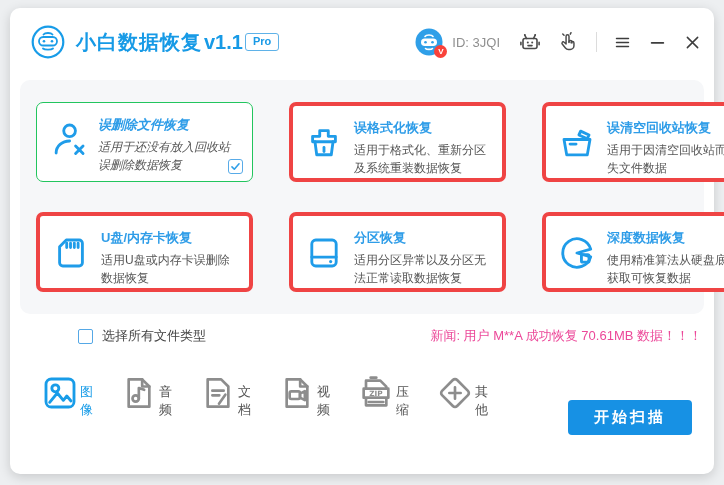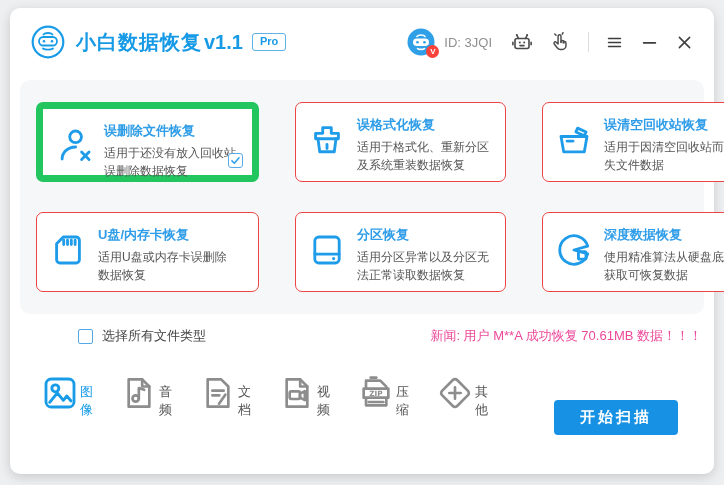--- a/index.html
+++ b/index.html
@@ -12,26 +12,26 @@
   }
   [data-interactable="true"] { cursor:pointer; }
 
   .window {
     position:absolute; left:10px; top:8px; width:704px; height:466px;
     background:#ffffff; border-radius:10px;
     box-shadow:0 3px 12px rgba(0,0,0,.16);
   }
 
   
-  .header { height:62px; display:flex; align-items:center; padding:6px 20px 0 20px; }
+  .header { height:62px; display:flex; align-items:center; padding:6px 12px 0 20px; }
   .logo { width:36px; height:36px; display:inline-flex; }
   .app-title { font-size:20px; font-weight:bold; color:#179ae6; margin-left:10px; letter-spacing:1px; }
   .app-version { font-size:20px; font-weight:bold; color:#179ae6; margin-left:2px; }
   .pro-badge {
-    margin-left:9px; font-size:11px; font-weight:bold; color:#1a9ae6;
+    margin-left:2px; font-size:11px; font-weight:bold; color:#1a9ae6;
     border:1px solid #5fb2e8; border-radius:3px; padding:1px 7px 2px; line-height:13px;
   }
   .header-right { margin-left:auto; display:flex; align-items:center; }
   .avatar-wrap { position:relative; width:28px; height:28px; display:inline-flex; }
   .vip-badge {
     position:absolute; right:-4px; bottom:-2px; width:13px; height:13px;
     background:#f9423a; color:#fff; font-size:8px; font-weight:bold;
     border-radius:50%; display:flex; align-items:center; justify-content:center;
   }
   .user-id { font-size:13px; color:#8f8f8f; margin:0 18px 0 9px; }
@@ -42,24 +42,24 @@
   .win-icon + .win-icon { margin-left:16px; }
 
   
   .panel {
     margin:10px 10px 0; background:#f6f7f9; border-radius:10px;
     padding:22px 16px;
     display:grid; grid-template-columns:repeat(3,1fr);
     column-gap:36px; row-gap:30px;
   }
   .card {
-    background:#fff; border:1px solid #ef4444; border-radius:7px; height:80px;
+    background:#fff; border:4px solid #ef4444; border-radius:7px; height:80px;
     padding:10px 10px 8px 12px; display:flex; position:relative;
   }
-  .card.selected { border:7px solid #22c55e; }
+  .card.selected { border:1px solid #22c55e;font-style:italic; }
   .card-icon { width:38px; height:38px; color:#1f9ce9; flex:none; margin-top:8px; }
   .card-text { margin-left:11px; width:138px; }
   .card-title { color:#2f9de8; font-size:13px; font-weight:bold; margin:3px 0 4px; }
   .card-desc { color:#555; font-size:12px; line-height:18px; }
   .card-checkbox {
     position:absolute; right:9px; bottom:7px; width:15px; height:15px;
     border:1px solid #58abe8; border-radius:3px; background:#fff;
     display:flex; align-items:center; justify-content:center;
   }
 
@@ -74,21 +74,21 @@
   
   .filetypes { display:flex; margin:22px 0 0 30px; gap:27px; }
   .ftype { width:52px; display:flex; flex-direction:row; align-items:center; }
   .ftype-icon { width:40px; height:40px; color:#8d8d8d; display:inline-flex; }
   .ftype-label { font-size:13px; color:#555; margin-top:16px; }
   .ftype.selected .ftype-icon { color:#189ce8; }
   .ftype.selected .ftype-label { color:#189ce8; }
 
   
   .scan-button {
-    position:absolute; right:36px; bottom:39px; width:124px; height:35px;
+    position:absolute; right:22px; bottom:39px; width:124px; height:35px;
     background:#1791e4; color:#fff; border:none; border-radius:4px;
     font-size:15px; font-weight:bold; letter-spacing:3px;
     font-family:"Liberation Sans","DejaVu Sans",sans-serif;
   }
   svg { display:block; }
 </style>
 </head>
 <body>
 
 <div class="window" data-interactable="false">

